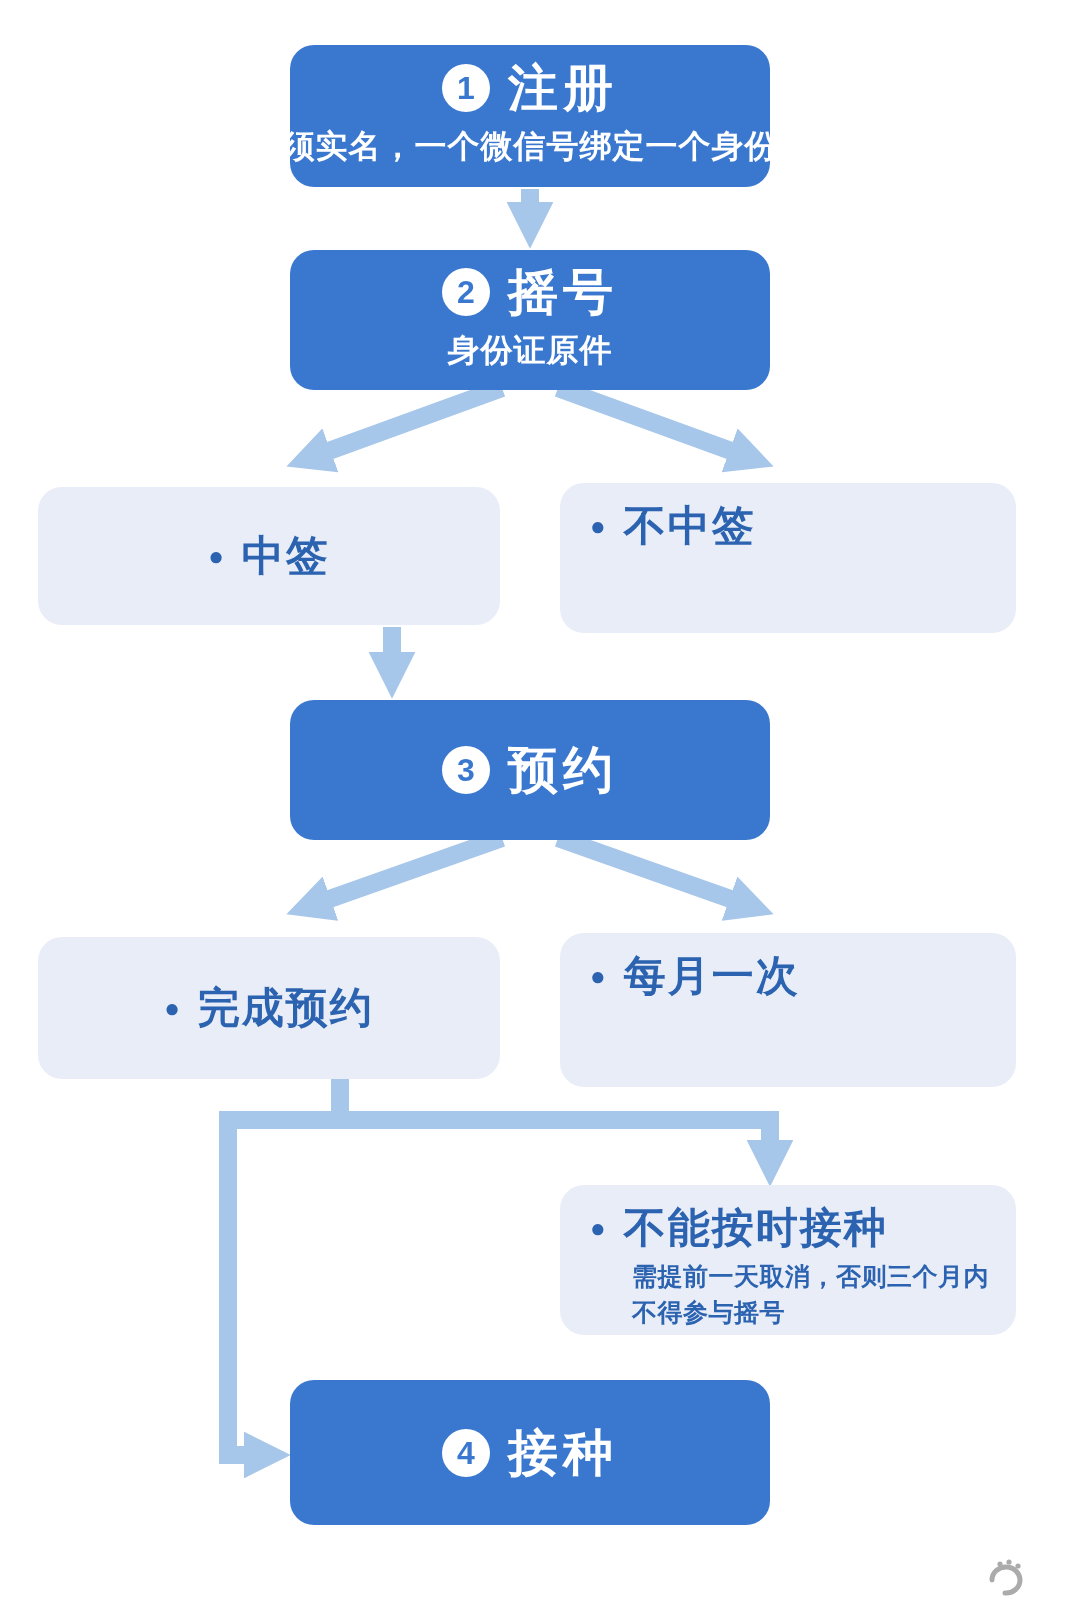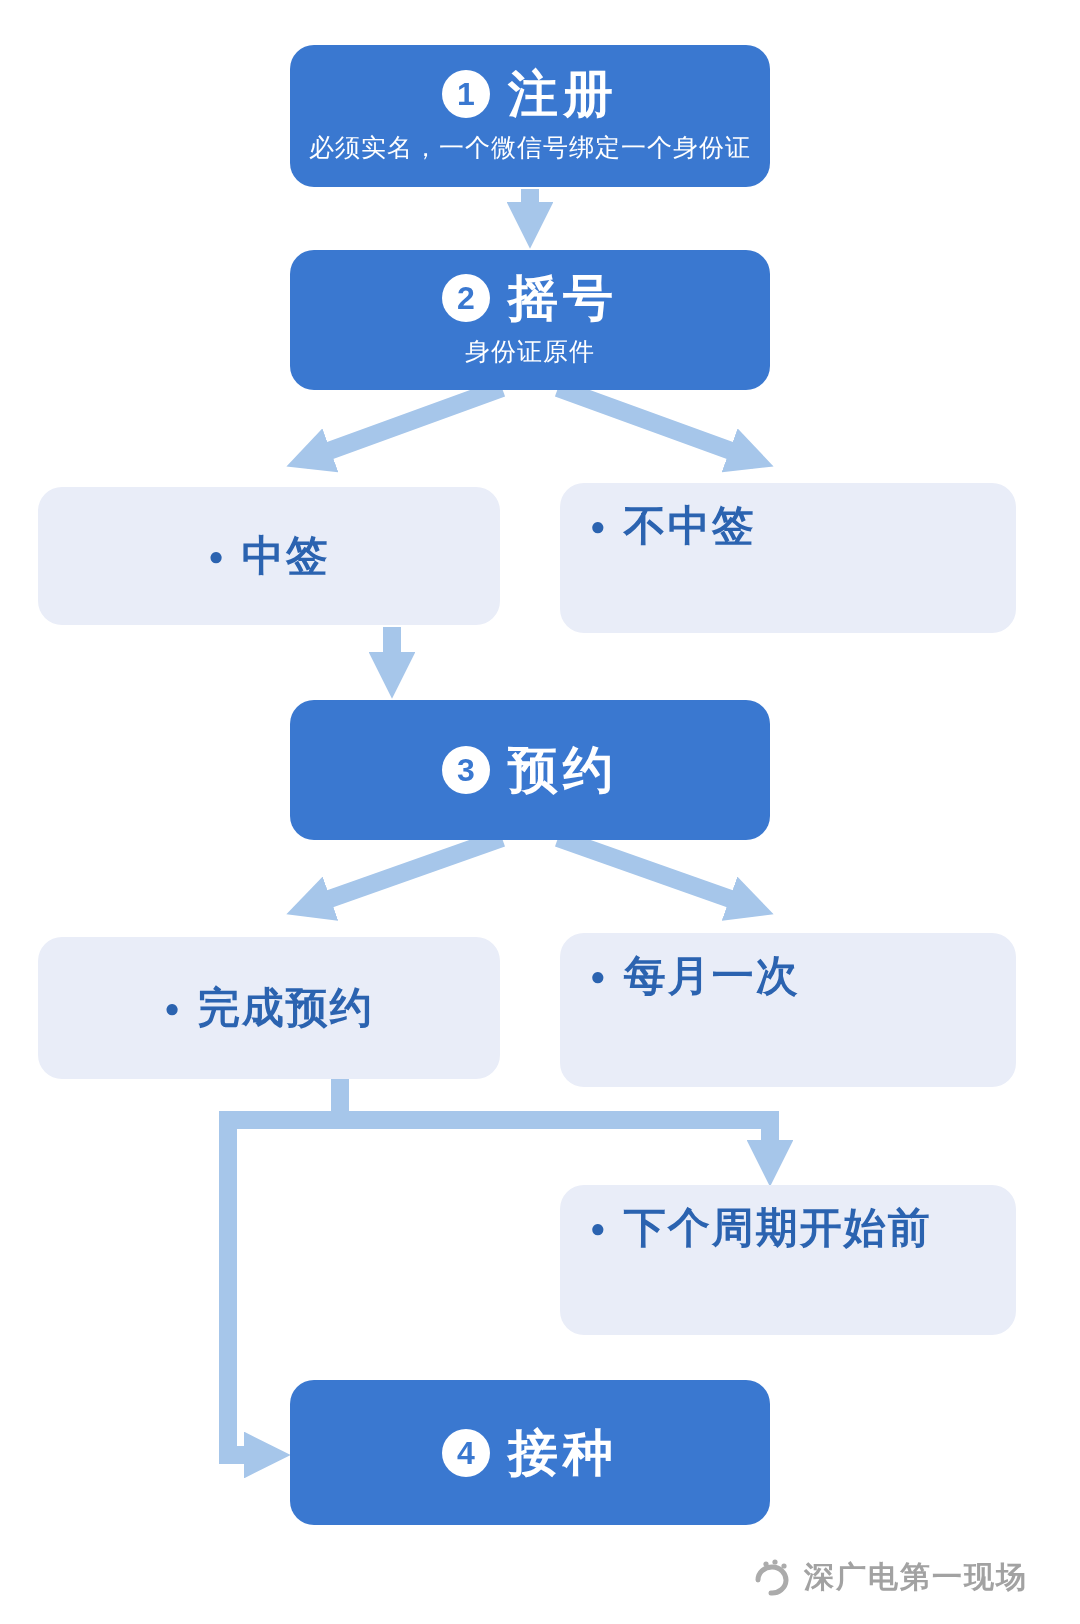--- a/index.html
+++ b/index.html
@@ -32,21 +32,21 @@
     line-height:1;
   }
   .num {
     width:48px; height:48px; border-radius:50%;
     background:#ffffff; color:#3A78D0;
     font-size:32px; font-weight:700; letter-spacing:0;
     display:flex; align-items:center; justify-content:center;
     flex:0 0 auto;
   }
   .step-sub {
-    font-size:25px; font-weight:400; letter-spacing:1px;
+    font-size:32px; font-weight:700; letter-spacing:1px;
     white-space:nowrap;
   }
 
   
   .leaf { background:#E9EDF8; color:#2B63B0; }
   .leaf-center { display:flex; align-items:center; justify-content:center; }
   .leaf-title {
     display:flex; align-items:center; gap:16px;
     font-size:42px; font-weight:700; letter-spacing:2px;
     line-height:1.1;
@@ -136,34 +136,34 @@
   <div class="node leaf leaf-side" style="left:560px;top:933px;width:456px;height:154px;">
     <div class="leaf-title">
       <span class="bullet">●</span>
       <span>每月一次</span>
     </div>
   </div>
 
   <div class="node leaf leaf-side" style="left:560px;top:1185px;width:456px;height:150px;">
     <div class="leaf-title">
       <span class="bullet">●</span>
-      <span>下个周期开始前</span>
+      <span>不能按时接种</span>
     </div>
+    <div class="leaf-desc">需提前一天取消，否则三个月内不得参与摇号</div>
   </div>
 
   <div class="node step" style="left:290px;top:1380px;width:480px;height:145px;">
     <div class="step-title">
       <span class="num">4</span>
       <span>接种</span>
     </div>
   </div>
 
   <div class="watermark">
     <svg width="44" height="42" viewBox="0 0 44 42" xmlns="http://www.w3.org/2000/svg">
       <path d="M8,24 a14,13 0 1 1 13,13" fill="none" stroke="#ABABAB" stroke-width="5" stroke-linecap="round"></path>
       <circle cx="16" cy="8" r="2.6" fill="#ABABAB"></circle>
       <circle cx="25" cy="6" r="2.6" fill="#ABABAB"></circle>
       <circle cx="34" cy="10" r="2.6" fill="#ABABAB"></circle>
     </svg>
-    <span class="wm-text">深广电第一现场</span>
   </div>
 
 </div>
 
 </body></html>

